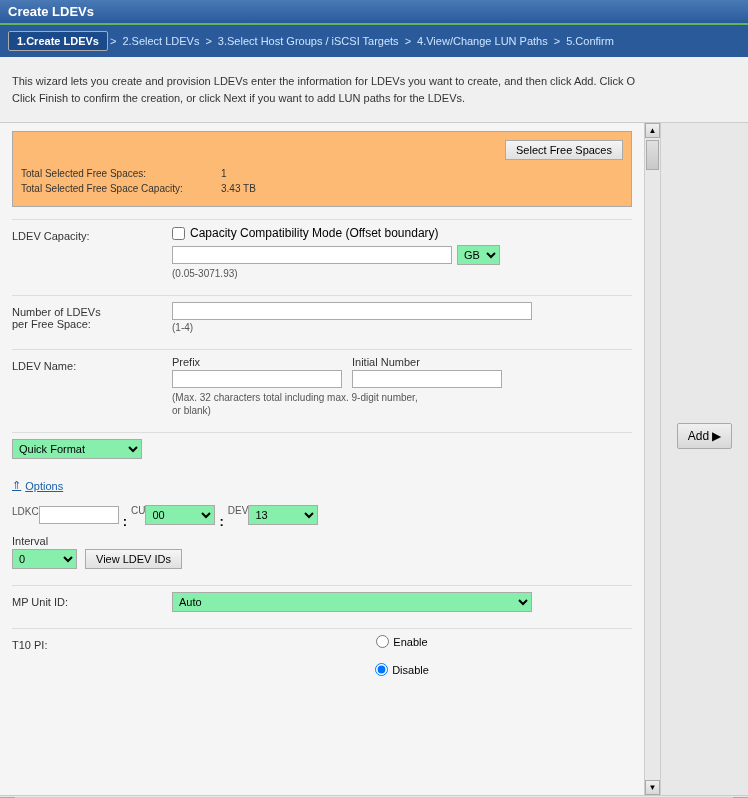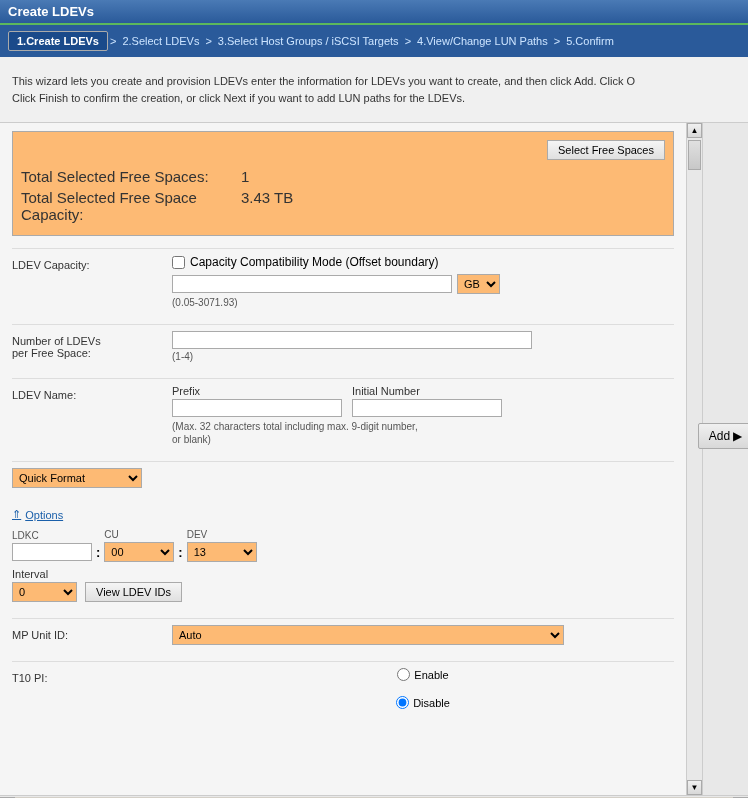--- a/index.html
+++ b/index.html
@@ -60,21 +60,21 @@
     }
 
     .content-panel {
       flex: 1;
       overflow-y: auto;
       padding: 8px 12px;
       background: #f5f5f5;
     }
 
     .add-panel {
-      width: 46px;
+      width: 88px;
       display: flex;
       align-items: flex-start;
       justify-content: center;
       padding-top: 300px;
       background: #e8e8e8;
       border-left: 1px solid #ccc;
     }
 
     .add-button {
       background: linear-gradient(to bottom, #f0f0f0, #d8d8d8);
@@ -105,22 +105,21 @@
       background: linear-gradient(to bottom, #f5f5f5, #e0e0e0);
       border: 1px solid #aaa;
       padding: 3px 10px;
       cursor: pointer;
       font-size: 11px;
     }
 
     .info-row {
       display: flex;
       margin-bottom: 4px;
-      font-size: 15px;
-      gap: 20px;
+      font-size: 10px;
     }
 
     .info-label {
       width: 200px;
       color: #333;
     }
 
     .info-value {
       color: #333;
     }
@@ -163,21 +162,21 @@
       border: 1px solid #aaa;
       padding: 2px 5px;
       font-size: 11px;
       background: white;
     }
 
     select {
       border: 1px solid #aaa;
       padding: 2px 2px;
       font-size: 11px;
-      background: #fdba74;
+      background: #86efac;
       cursor: pointer;
     }
 
     .hint-text {
       font-size: 10px;
       color: #555;
       margin-top: 2px;
     }
 
     .prefix-initial-row {
@@ -229,21 +228,21 @@
     }
 
     .ldev-id-col-label {
       font-size: 10px;
       color: #555;
       margin-bottom: 2px;
     }
 
     .ldev-id-col {
       display: flex;
-      flex-direction: column;
+      flex-direction: row;
       align-items: flex-start;
     }
 
     .colon {
       padding-top: 14px;
       font-size: 13px;
       font-weight: bold;
     }
 
     .interval-row {
@@ -511,21 +510,21 @@
                   <button class="btn-view-ldev">View LDEV IDs</button>
                 </div>
               </div>
             </div>
           </div>
         </div>
 
         <div class="form-row">
           <div class="form-label">MP Unit ID:</div>
           <div class="form-control-area">
-            <select style="width:392px;">
+            <select style="width:360px;">
               <option>Auto</option>
               <option>MP0</option>
               <option>MP1</option>
             </select>
           </div>
         </div>
 
         <div class="form-row">
           <div class="form-label">T10 PI:</div>
           <div class="form-control-area">

